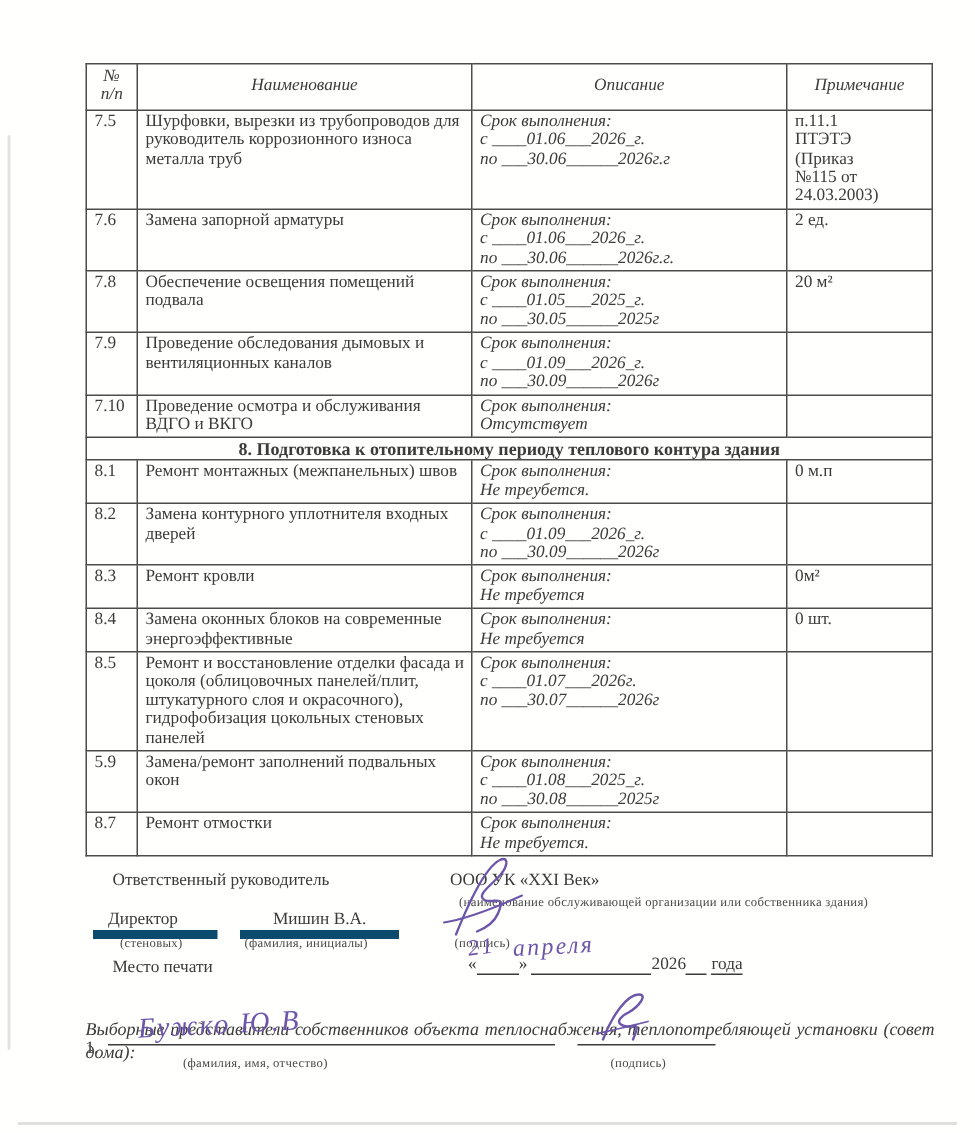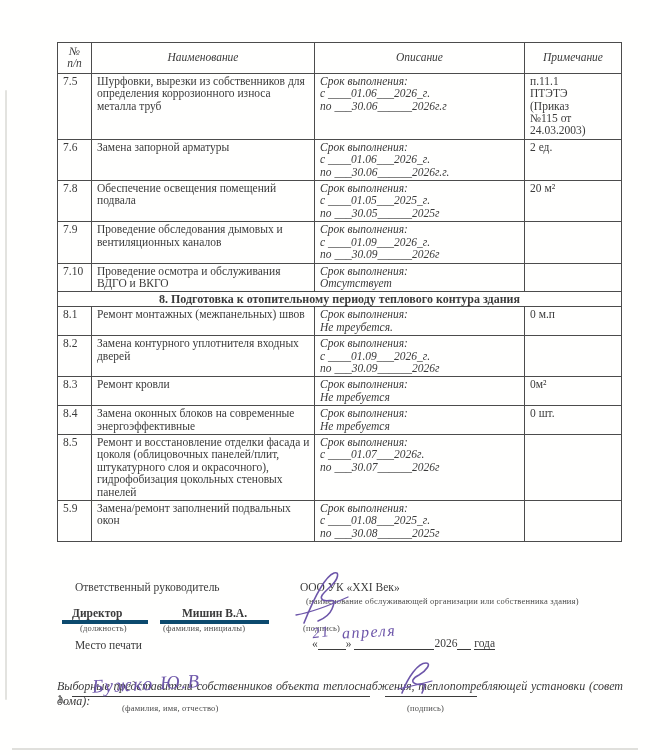--- a/index.html
+++ b/index.html
@@ -48,21 +48,21 @@
     text-align:center;
     font-size:12px;
     line-height:12px;
     padding:1px 2px 1px 2px;
     white-space:normal;
   }
 
   .footer{position:absolute;left:0;top:557px;width:600px;height:198px;font-size:11.5px;}
   .f-abs{position:absolute;white-space:nowrap;}
   .hint{font-size:8.5px;color:#4a4a4a;letter-spacing:0.2px;}
-  .fill-line{border-bottom:4px solid #0c4a6e;display:inline-block;font-weight:bold;}
+  .fill-line{border-bottom:6px solid #0c4a6e;display:inline-block;}
   .blank{border-bottom:1px solid #3b3b3b;display:inline-block;height:11px;vertical-align:bottom;}
   .para{
     position:absolute;left:57px;top:122px;width:566px;
     text-align:justify;line-height:15px;font-size:12px;white-space:normal;font-style:italic;
   }
   .ink{color:#6d56a9;}
   .hand{
     font-style:italic;
     letter-spacing:1.5px;
     font-size:19px;
@@ -88,21 +88,21 @@
         <th>№
 п/п</th>
         <th>Наименование</th>
         <th>Описание</th>
         <th>Примечание</th>
       </tr>
     </thead>
     <tbody>
         <tr>
           <td class="cell-num">7.5</td>
-          <td class="cell-name">Шурфовки, вырезки из собственников для определения коррозионного износа металла труб</td>
+          <td class="cell-name">Шурфовки, вырезки из трубопроводов для руководитель коррозионного износа металла труб</td>
           <td class="cell-desc">Срок выполнения:
 с ____01.06___2026_г.
 по ___30.06______2026г.г</td>
           <td class="cell-note">п.11.1
 ПТЭТЭ
 (Приказ
 №115 от
 24.03.2003)</td>
         </tr>
         <tr>
@@ -177,31 +177,38 @@
           <td class="cell-note"></td>
         </tr>
         <tr>
           <td class="cell-num">5.9</td>
           <td class="cell-name">Замена/ремонт заполнений подвальных окон</td>
           <td class="cell-desc">Срок выполнения:
 с ____01.08___2025_г.
 по ___30.08______2025г</td>
           <td class="cell-note"></td>
         </tr>
+        <tr>
+          <td class="cell-num">8.7</td>
+          <td class="cell-name">Ремонт отмостки</td>
+          <td class="cell-desc">Срок выполнения:
+Не требуется.</td>
+          <td class="cell-note"></td>
+        </tr>
       </tbody>
   </table>
 
   <div class="footer">
     <div class="f-abs" style="left:75px;top:24px;">Ответственный руководитель</div>
     <div class="f-abs" style="left:300px;top:24px;">ООО УК «XXI Век»</div>
     <div class="f-abs hint" style="left:306px;top:39px;">(наименование обслуживающей организации или собственника здания)</div>
 
     <div class="f-abs" style="left:62px;top:50px;"><span class="fill-line" style="padding:0 26px 1px 10px;">Директор</span></div>
     <div class="f-abs" style="left:160px;top:50px;"><span class="fill-line" style="padding:0 22px 1px 22px;">Мишин В.А.</span></div>
-    <div class="f-abs hint" style="left:80px;top:66px;">(должность)</div>
+    <div class="f-abs hint" style="left:80px;top:66px;">(стеновых)</div>
     <div class="f-abs hint" style="left:163px;top:66px;">(фамилия, инициалы)</div>
     <div class="f-abs hint" style="left:303px;top:66px;">(подпись)</div>
 
     <div class="f-abs" style="left:75px;top:82px;">Место печати</div>
     <div class="f-abs" style="left:312px;top:80px;">
       <span>«</span><span class="blank" style="width:28px;"></span><span>»</span>
       <span class="blank" style="width:80px;"></span><span>2026</span><span class="blank" style="width:14px;"></span>
       <span style="border-bottom:1px solid #3b3b3b;">года</span>
     </div>
     <div class="f-abs hand ink" style="left:312px;top:67px;font-size:15px;transform:rotate(-8deg);">21</div>

